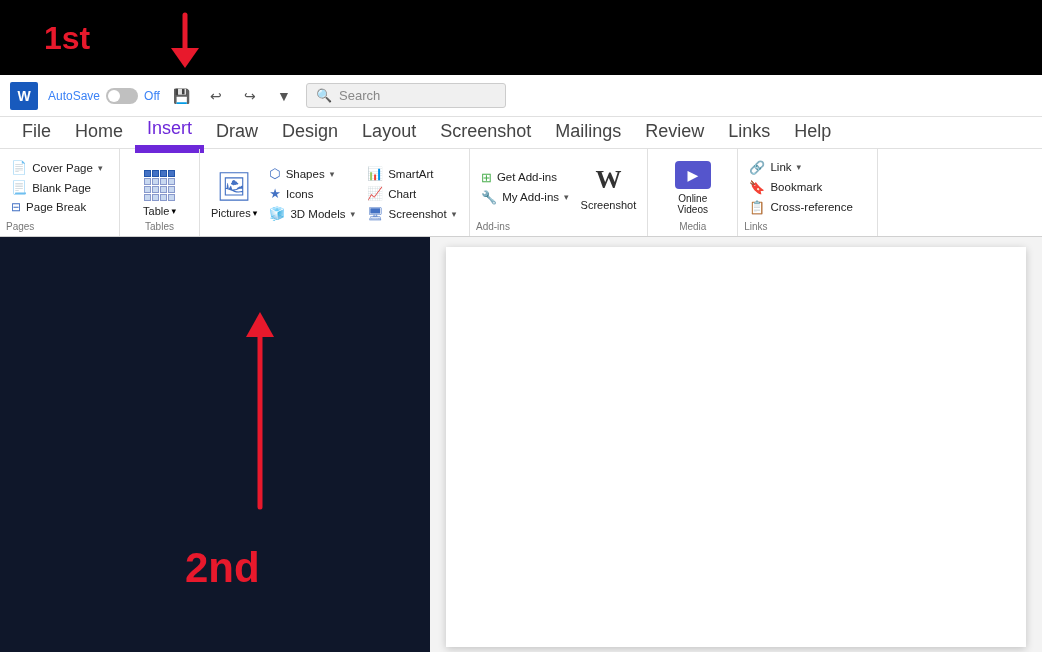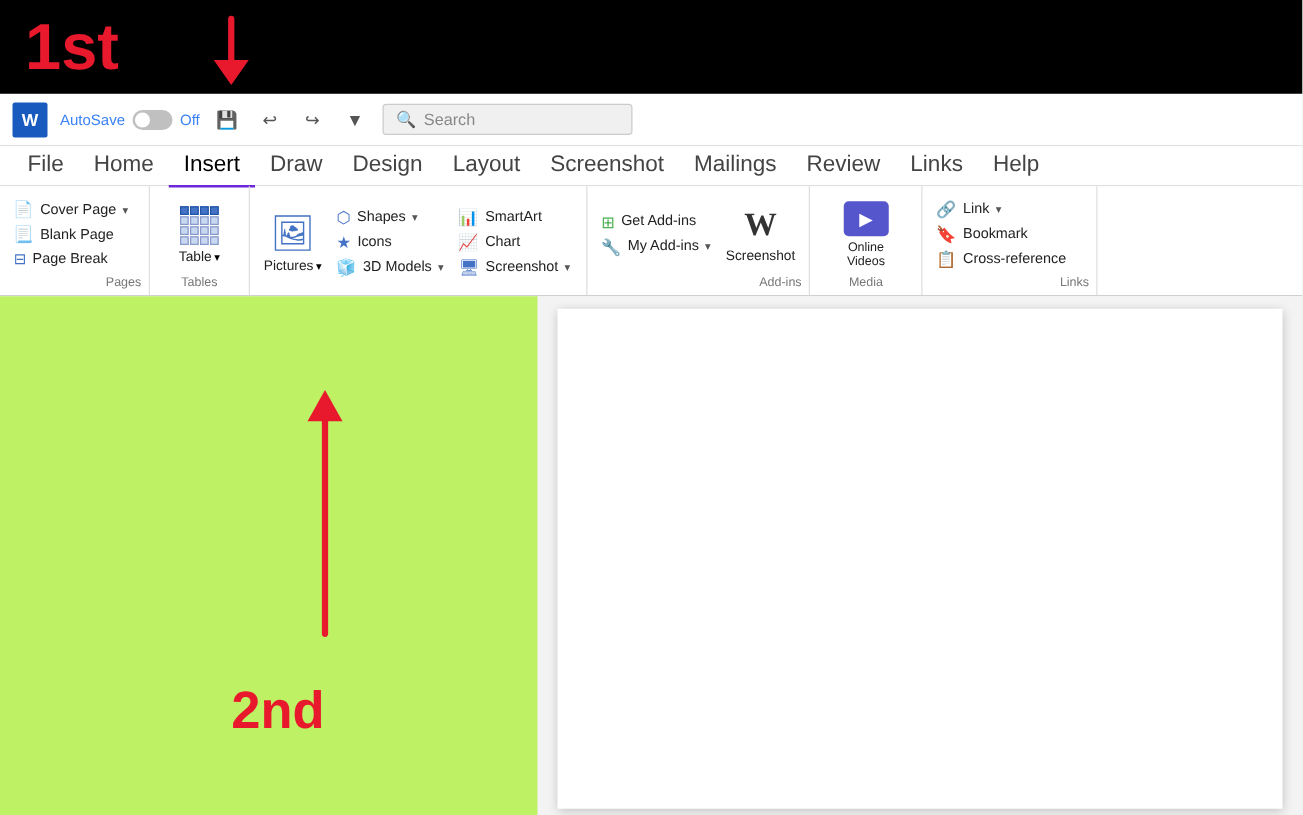--- a/index.html
+++ b/index.html
@@ -9,24 +9,25 @@
     .annotation-bar {
       background: #000;
       height: 75px;
       display: flex;
       align-items: center;
       padding: 0 20px;
       position: relative;
     }
     .annotation-text-1st {
       color: #e8192c;
-      font-size: 52px;
+      font-size: 32px;
       font-weight: bold;
       font-family: 'Comic Sans MS', cursive, sans-serif;
       line-height: 1;
+      margin-left: 24px;
     }
 
     
     .title-bar {
       background: #fff;
       height: 42px;
       display: flex;
       align-items: center;
       padding: 0 10px;
       border-bottom: 1px solid #e0e0e0;
@@ -110,34 +111,34 @@
       height: 32px;
     }
     .ribbon-tab {
       padding: 6px 12px;
       font-size: 18px;
       color: #444;
       cursor: pointer;
       border-bottom: 2px solid transparent;
     }
     .ribbon-tab.active {
-      color: #000000;
-      border-bottom: 2px solid #6d28d9;
+      color: #6d28d9;
+      border-bottom: 8px solid #6d28d9;
     }
 
     
     .main-area {
       display: flex;
       height: calc(652px - 75px - 42px - 32px - 88px);
       background: #f3f3f3;
       position: relative;
     }
     .left-panel {
       flex: 0 0 430px;
-      background: #bef264;
+      background: #0f172a;
       position: relative;
       overflow: hidden;
     }
     .document-area {
       flex: 1;
       background: #f3f3f3;
       display: flex;
       justify-content: center;
       padding-top: 10px;
     }
@@ -163,21 +164,21 @@
     }
     .rg-body {
       display: flex;
       align-items: center;
       flex: 1;
       gap: 2px;
     }
     .rg-footer {
       font-size: 10px;
       color: #777;
-      text-align: right;
+      text-align: left;
       padding-bottom: 2px;
     }
 
     .big-btn {
       display: flex;
       flex-direction: column;
       align-items: center;
       justify-content: flex-start;
       padding: 4px 5px;
       cursor: pointer;
@@ -271,21 +272,21 @@
         <div class="small-btn">
           <span class="small-btn-icon" style="font-size:12px;">⊟</span>
           <span class="small-btn-label">Page Break</span>
         </div>
       </div>
     </div>
     <div class="rg-footer">Pages</div>
   </div>
 
   <div class="rg" style="min-width:80px;align-items:center;">
-    <div class="rg-body" style="justify-content:center;">
+    <div class="rg-body" style="justify-content:center;align-items:flex-end;">
       <div class="big-btn">
 
         <div style="display:grid;grid-template-columns:repeat(4,7px);grid-template-rows:repeat(4,7px);gap:1px;margin-bottom:4px;">
           <div style="background:#4472c4;border:1px solid #2255aa;"></div>
           <div style="background:#4472c4;border:1px solid #2255aa;"></div>
           <div style="background:#4472c4;border:1px solid #2255aa;"></div>
           <div style="background:#4472c4;border:1px solid #2255aa;"></div>
           <div style="background:#c8d8f0;border:1px solid #8899cc;"></div>
           <div style="background:#c8d8f0;border:1px solid #8899cc;"></div>
           <div style="background:#c8d8f0;border:1px solid #8899cc;"></div>

